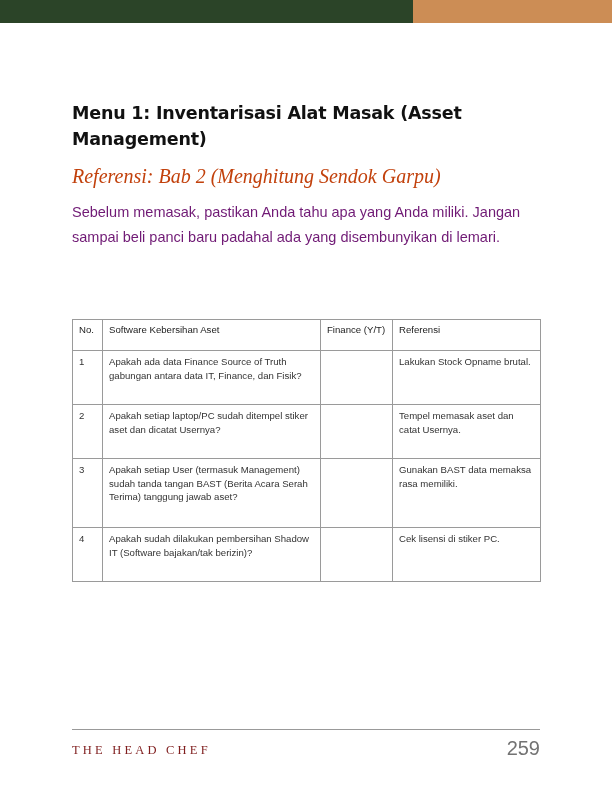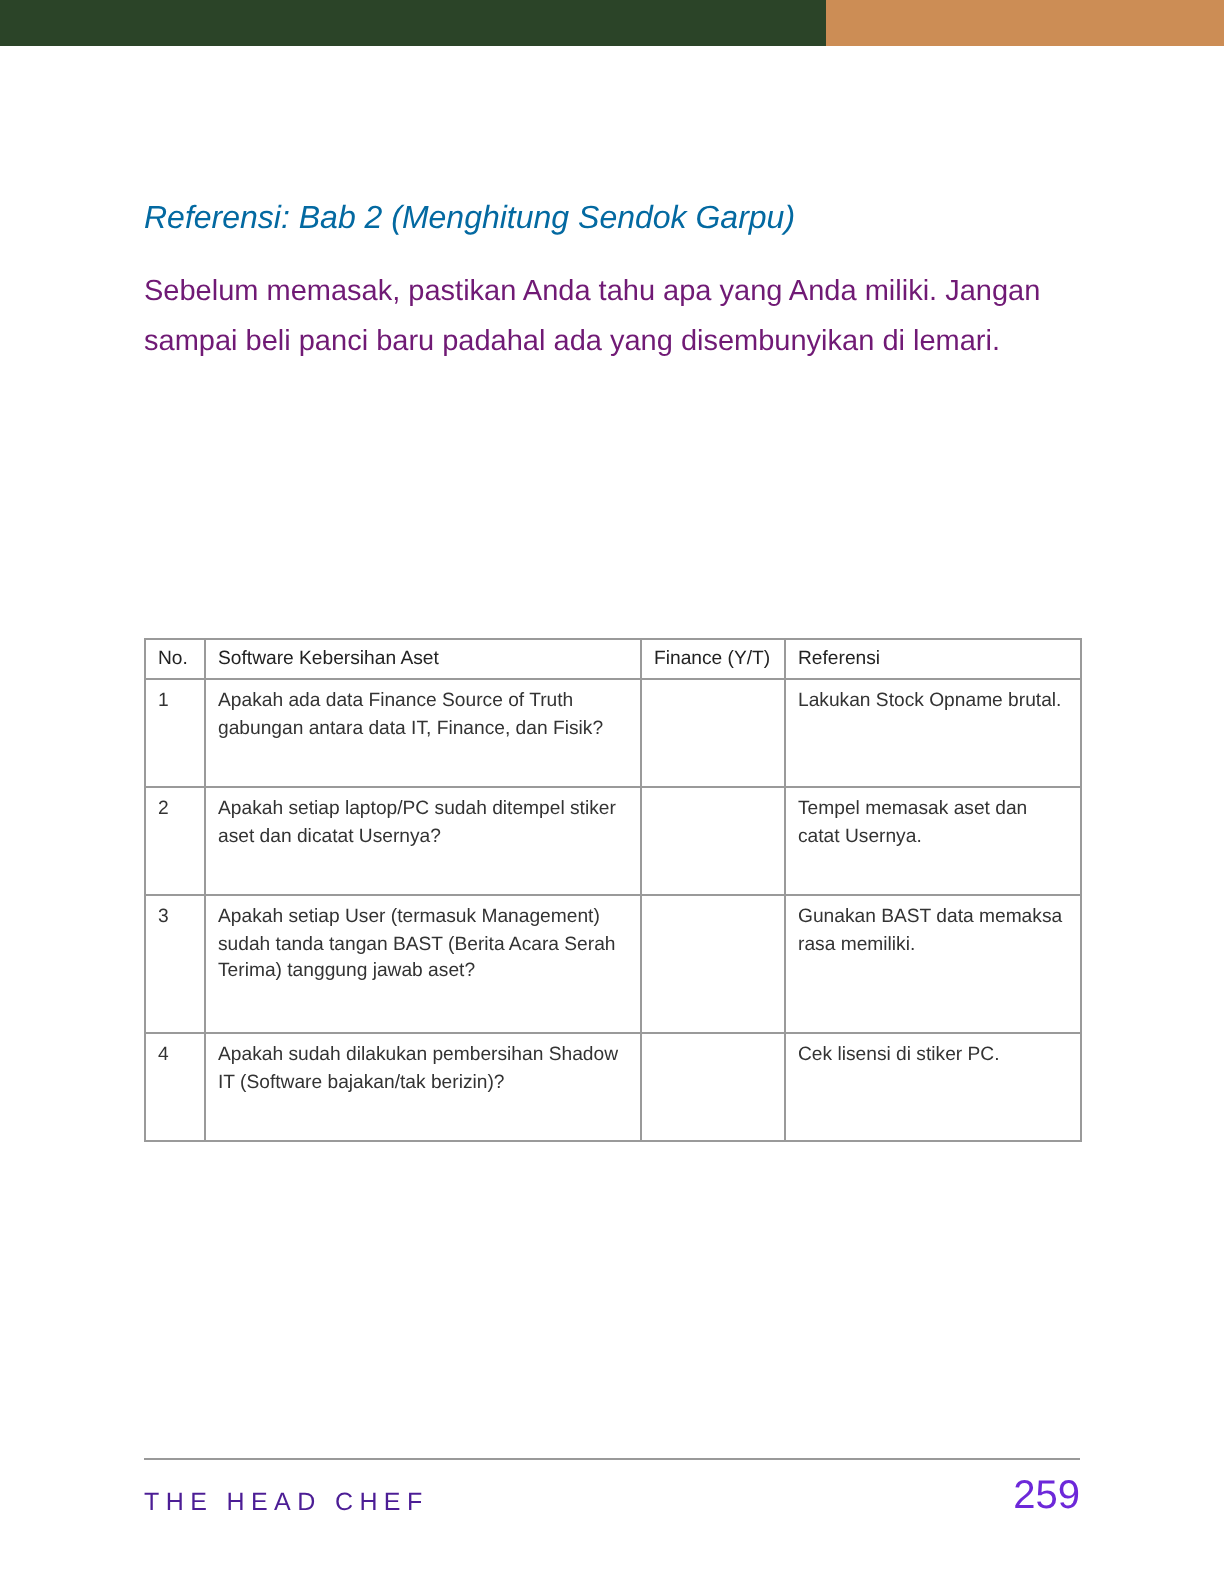--- a/index.html
+++ b/index.html
@@ -48,25 +48,25 @@
     font-size: 17.5px;
     line-height: 26px;
     font-weight: bold;
     color: #111111;
     margin: 0 0 14px 0;
     letter-spacing: -0.2px;
     max-width: 400px;
   }
 
   .reference {
-    font-family: Liberation Sans, sans-serif;
+    font-family: Liberation Serif, serif;
     font-style: italic;
-    font-size: 16px;
+    font-size: 20px;
     line-height: 20px;
-    color: #0369a1;
+    color: #c2410c;
     margin: 0 0 14px 0;
   }
 
   .intro {
     font-family: "Liberation Sans", sans-serif;
     font-size: 14.5px;
     line-height: 25px;
     color: #701a75;
     margin: 0;
     max-width: 470px;
@@ -93,21 +93,21 @@
     font-size: 9.6px;
     line-height: 13.4px;
     color: #333333;
     font-weight: normal;
     text-align: left;
   }
   table.checklist th {
     font-size: 9.6px;
     color: #222222;
     padding-top: 3px;
-    padding-bottom: 3px;
+    padding-bottom: 14px;
   }
   col.c-no     { width: 30px; }
   col.c-item   { width: 218px; }
   col.c-status { width: 72px; }
   col.c-action { width: 148px; }
 
   .row-body td { height: 45px; }
   .row-tall td { height: 60px; }
 
   
@@ -122,41 +122,42 @@
     height: 1px;
     background: #999999;
   }
   .footer-inner {
     display: flex;
     align-items: flex-end;
     justify-content: space-between;
     padding-top: 8px;
   }
   .footer-brand {
-    font-family: Liberation Sans, sans-serif;
+    font-family: Liberation Serif, serif;
     font-size: 12.5px;
     letter-spacing: 3.2px;
-    color: #4c1d95;
+    color: #7f1d1d;
   }
   .footer-page {
     font-family: "Liberation Sans", sans-serif;
     font-size: 20px;
-    color: #6d28d9;
+    color: #737373;
     line-height: 20px;
   }
 </style>
 </head>
 <body>
 
 <div class="top-band">
   <div class="band-green"></div>
   <div class="band-orange"></div>
 </div>
 
 <div class="content">
+  <h1 class="page-title">Menu 1: Inventarisasi Alat Masak (Asset Management)</h1>
 
   <p class="reference">Referensi: Bab 2 (Menghitung Sendok Garpu)</p>
 
   <p class="intro">Sebelum memasak, pastikan Anda tahu apa yang Anda miliki. Jangan sampai beli panci baru padahal ada yang disembunyikan di lemari.</p>
 </div>
 
 <div class="checklist-wrap">
   <table class="checklist">
     <colgroup>
       <col class="c-no">

